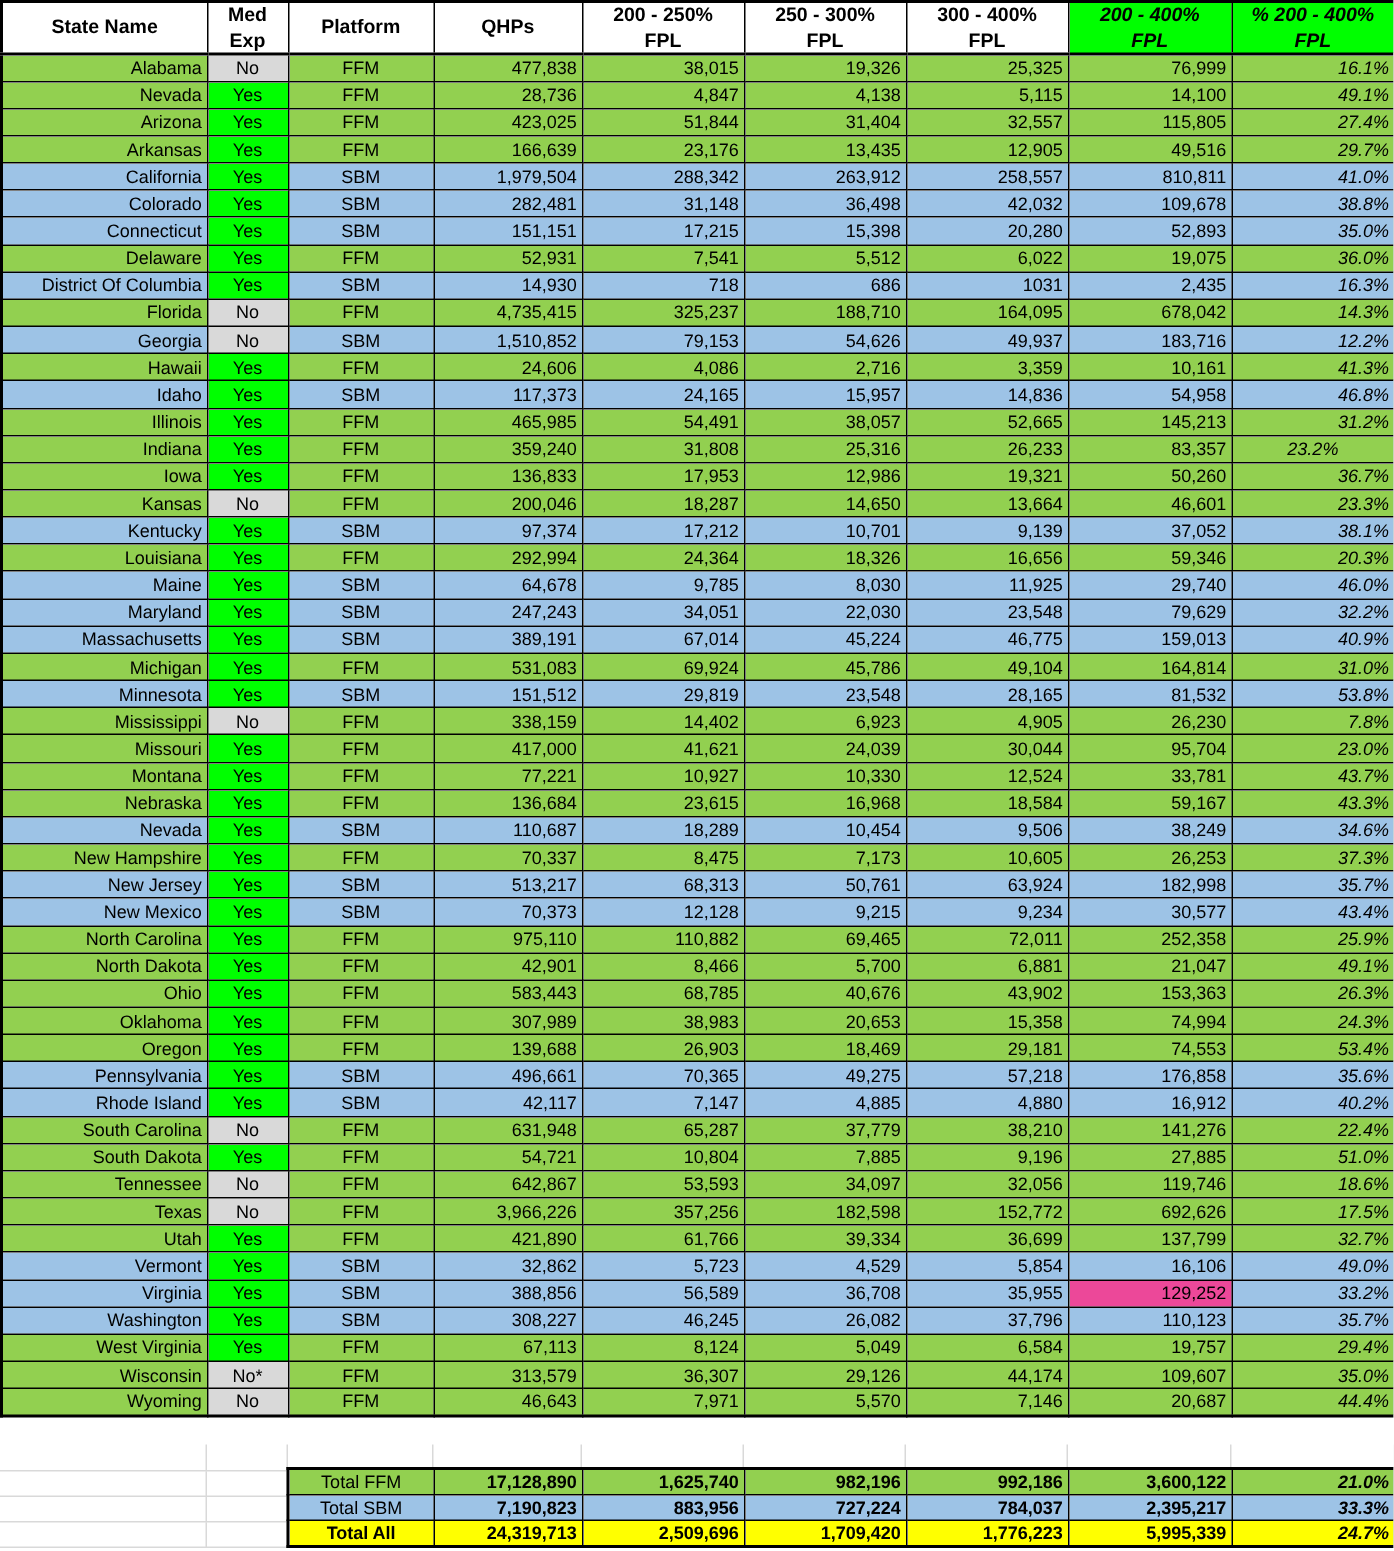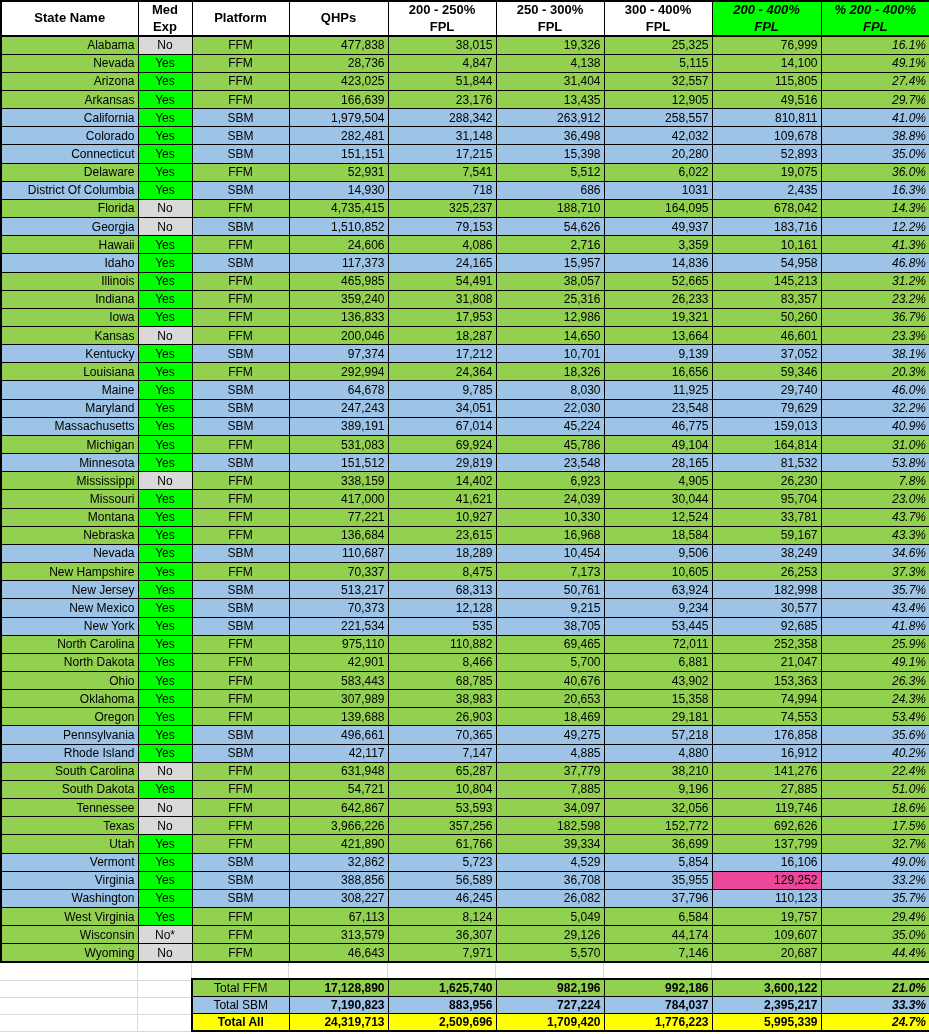--- a/index.html
+++ b/index.html
@@ -234,21 +234,21 @@
         </tr>
         <tr>
           <td class="state" style="background: rgb(146, 208, 80);">Indiana</td>
           <td class="med" style="background: rgb(0, 255, 0);">Yes</td>
           <td class="platform" style="background: rgb(146, 208, 80);">FFM</td>
           <td class="num" style="background: rgb(146, 208, 80);">359,240</td>
           <td class="num" style="background: rgb(146, 208, 80);">31,808</td>
           <td class="num" style="background: rgb(146, 208, 80);">25,316</td>
           <td class="num" style="background: rgb(146, 208, 80);">26,233</td>
           <td class="num" style="background: rgb(146, 208, 80);">83,357</td>
-          <td class="pct" style="background: rgb(146, 208, 80);">23.2%</td>
+          <td class="pct" style="background: rgb(146, 208, 80); text-align: center;">23.2%</td>
         </tr>
         <tr>
           <td class="state" style="background: rgb(146, 208, 80);">Iowa</td>
           <td class="med" style="background: rgb(0, 255, 0);">Yes</td>
           <td class="platform" style="background: rgb(146, 208, 80);">FFM</td>
           <td class="num" style="background: rgb(146, 208, 80);">136,833</td>
           <td class="num" style="background: rgb(146, 208, 80);">17,953</td>
           <td class="num" style="background: rgb(146, 208, 80);">12,986</td>
           <td class="num" style="background: rgb(146, 208, 80);">19,321</td>
           <td class="num" style="background: rgb(146, 208, 80);">50,260</td>
@@ -422,31 +422,20 @@
         <tr>
           <td class="state" style="background: rgb(157, 195, 230);">New Mexico</td>
           <td class="med" style="background: rgb(0, 255, 0);">Yes</td>
           <td class="platform" style="background: rgb(157, 195, 230);">SBM</td>
           <td class="num" style="background: rgb(157, 195, 230);">70,373</td>
           <td class="num" style="background: rgb(157, 195, 230);">12,128</td>
           <td class="num" style="background: rgb(157, 195, 230);">9,215</td>
           <td class="num" style="background: rgb(157, 195, 230);">9,234</td>
           <td class="num" style="background: rgb(157, 195, 230);">30,577</td>
           <td class="pct" style="background: rgb(157, 195, 230);">43.4%</td>
-        </tr>
-        <tr>
-          <td class="state" style="background: rgb(157, 195, 230);">New York</td>
-          <td class="med" style="background: rgb(0, 255, 0);">Yes</td>
-          <td class="platform" style="background: rgb(157, 195, 230);">SBM</td>
-          <td class="num" style="background: rgb(157, 195, 230);">221,534</td>
-          <td class="num" style="background: rgb(157, 195, 230);">535</td>
-          <td class="num" style="background: rgb(157, 195, 230);">38,705</td>
-          <td class="num" style="background: rgb(157, 195, 230);">53,445</td>
-          <td class="num" style="background: rgb(157, 195, 230);">92,685</td>
-          <td class="pct" style="background: rgb(157, 195, 230);">41.8%</td>
         </tr>
         <tr>
           <td class="state" style="background: rgb(146, 208, 80);">North Carolina</td>
           <td class="med" style="background: rgb(0, 255, 0);">Yes</td>
           <td class="platform" style="background: rgb(146, 208, 80);">FFM</td>
           <td class="num" style="background: rgb(146, 208, 80);">975,110</td>
           <td class="num" style="background: rgb(146, 208, 80);">110,882</td>
           <td class="num" style="background: rgb(146, 208, 80);">69,465</td>
           <td class="num" style="background: rgb(146, 208, 80);">72,011</td>
           <td class="num" style="background: rgb(146, 208, 80);">252,358</td>

